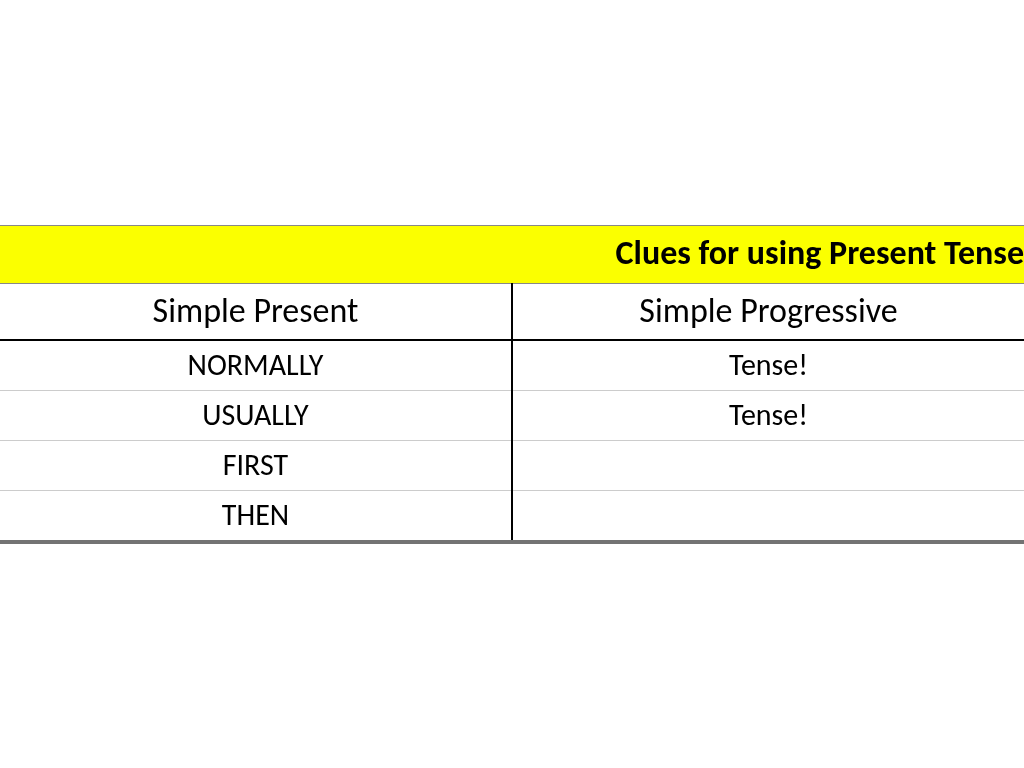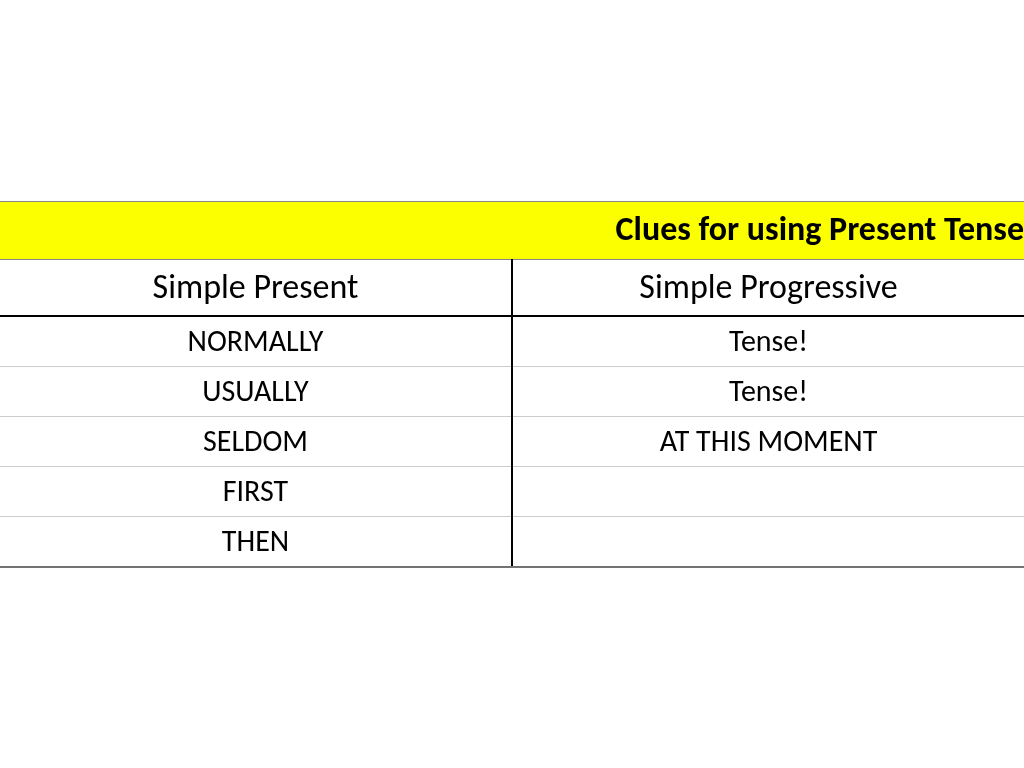--- a/index.html
+++ b/index.html
@@ -53,21 +53,21 @@
     border-right: 2px solid #000;
     padding-left: 0;
   }
   .data-row td.mixed {
     text-transform: none;
   }
   .data-row td.empty {
     color: transparent;
   }
   .bottom-border td {
-    border-bottom: 2px solid #737373;
+    border-bottom: 4px solid #737373;
   }
 </style>
 </head>
 <body>
 
 <table class="table">
   <tbody>
       <tr>
     <td colspan="2" class="title-row">Clues for using Present Tense</td>
   </tr>
@@ -79,24 +79,20 @@
     <tbody id="rows-body">
       <tr class="data-row">
         <td>normally</td>
         <td class="mixed">Tense!</td>
       </tr>
       <tr class="data-row">
         <td>usually</td>
         <td class="mixed">Tense!</td>
       </tr>
       <tr class="data-row">
-        <td>seldom</td>
-        <td>at this moment</td>
-      </tr>
-      <tr class="data-row">
         <td>first</td>
         <td class="empty"></td>
       </tr>
       <tr class="data-row bottom-border">
         <td>then</td>
         <td class="empty"></td>
       </tr>
     </tbody>
 </table>
 

